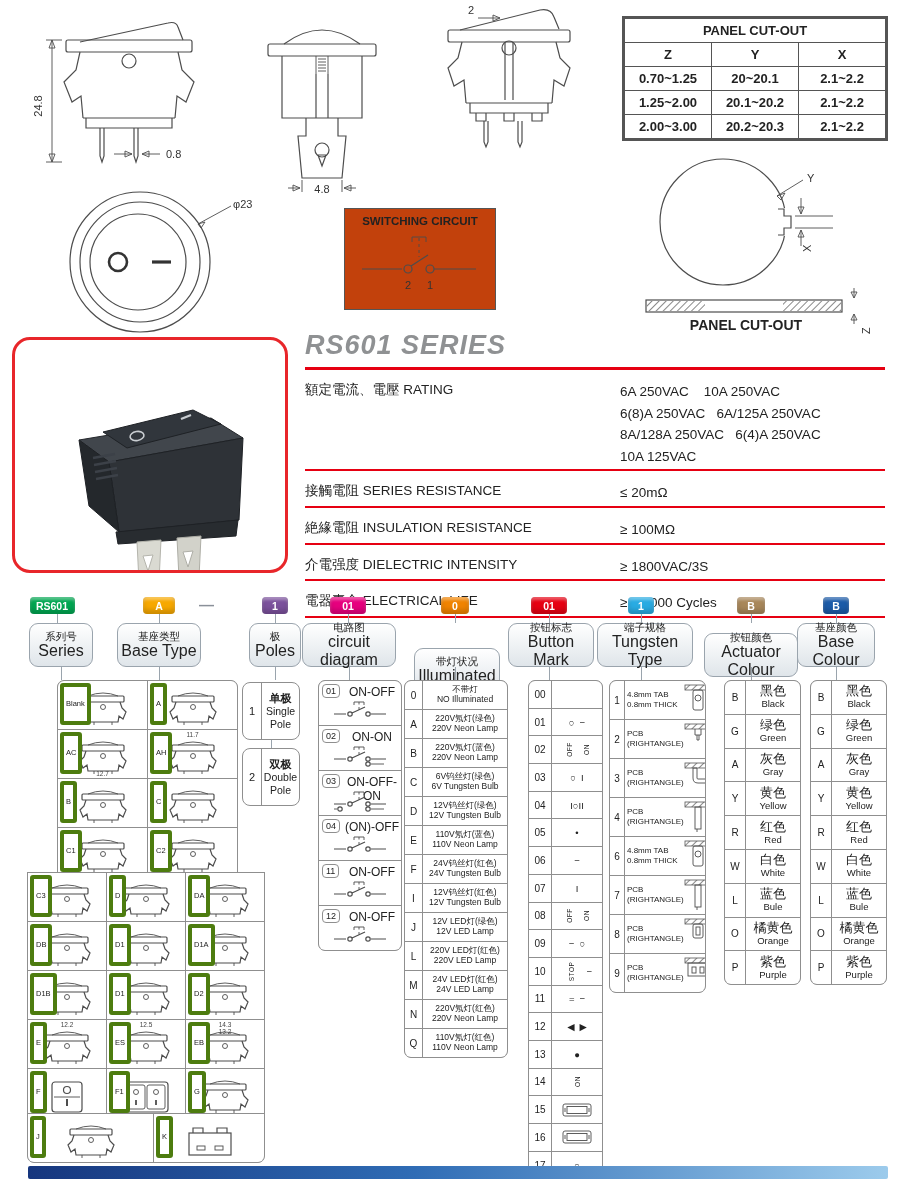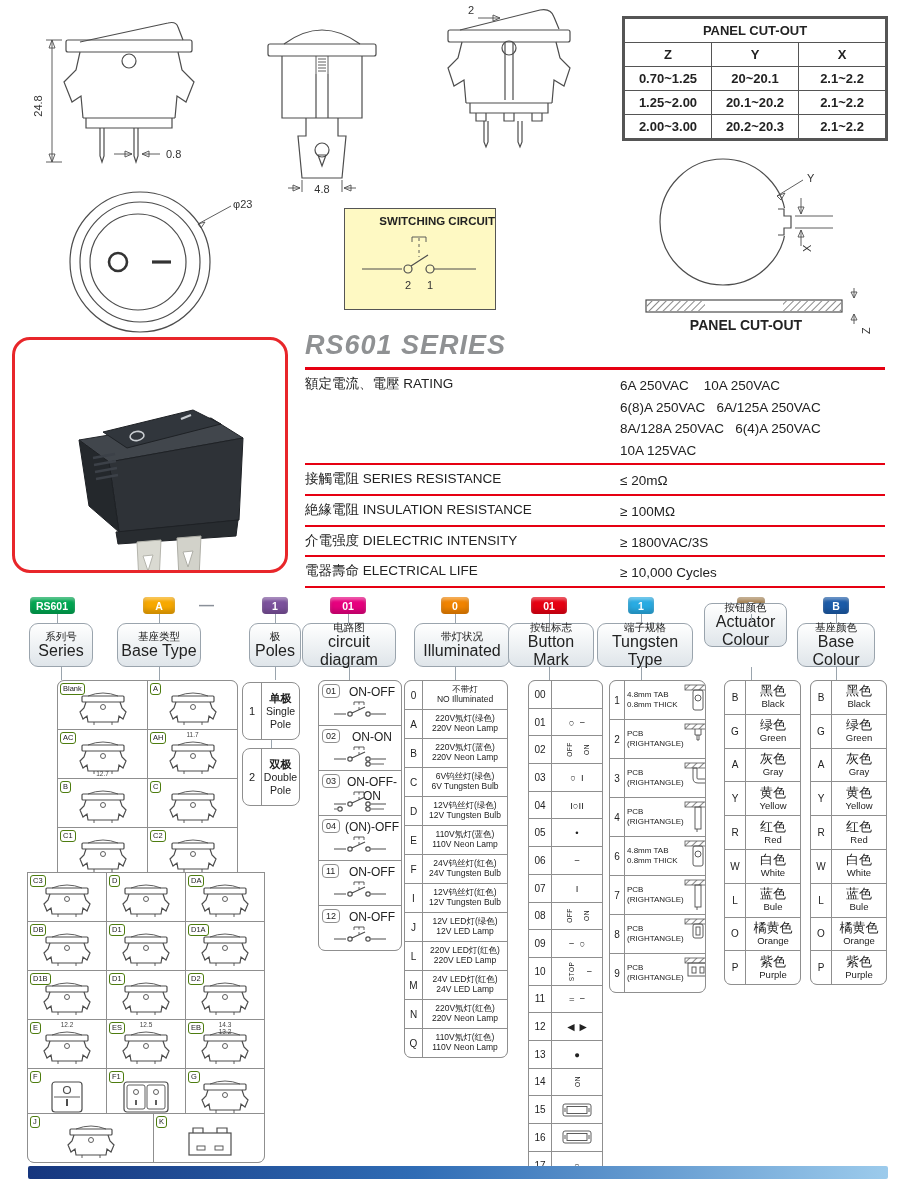--- a/index.html
+++ b/index.html
@@ -13,21 +13,21 @@
   .dimtxt{font-size:11px;fill:#333;font-family:"Liberation Sans",sans-serif}
   
   .pc-wrap{border:2px solid #555}
   .pc-table{border-collapse:collapse;width:100%;table-layout:fixed}
   .pc-table th,.pc-table td{border:1px solid #555;text-align:center;font-size:13px;
      font-weight:bold;height:24px;color:#222}
   .pc-title{font-size:13.5px}
   
   #series-title{font-size:27px;font-weight:bold;font-style:italic;color:#8f9193;letter-spacing:1px}
   #specs{border-top:3px solid #e60012;margin-top:6px}
-  .spec-row{display:flex;border-bottom:2px solid #e60012;padding:5px 0 2px 0}
+  .spec-row{display:flex;border-bottom:2px solid #e60012;padding:11px 0 2px 0}
   .spec-label{width:315px;font-size:13.5px;color:#222}
   .spec-value{flex:1;font-size:13.5px;white-space:pre-line;line-height:1.6}
   
   .badge{position:absolute;height:17px;border-radius:4px;color:#fff;font-weight:bold;
      font-size:10.5px;display:flex;align-items:center;justify-content:center;
      box-shadow:inset 0 -4px 5px rgba(0,0,0,.18), inset 0 3px 3px rgba(255,255,255,.35)}
   .fieldbox{position:absolute;height:44px;border:1px solid #9aa4ad;border-radius:9px;
      background:linear-gradient(#ffffff,#dfe5ea);display:flex;flex-direction:column;
      align-items:center;justify-content:center;text-align:center;line-height:1.15}
   .fieldbox .cn{font-size:10.5px;font-weight:normal;color:#222}
@@ -62,29 +62,29 @@
   .bm-mark{background:#fff;display:flex;align-items:center;justify-content:center;gap:5px;font-size:9.5px}
   .rot{display:inline-block;transform:rotate(-90deg);font-size:6.5px;letter-spacing:0.5px}
   
   .term-txt{flex:1;display:flex;flex-direction:column;justify-content:center;padding-left:2px;line-height:1.3}
   .term-txt div{font-size:8px}
   .term-ic{width:30px;display:flex;align-items:center;justify-content:center}
   
   .col-cn{font-size:13px}
   .col-en{font-size:9.5px}
   
-  .bt-chip{position:absolute;top:2px;left:2px;border:1px solid #4d7c0f;border-radius:3px;
-     font-size:7.5px;padding:0 2px;line-height:10px;background:#fff;z-index:2}
+  .bt-chip{position:absolute;top:2px;left:2px;border:4px solid #4d7c0f;border-radius:3px;
+     font-size:7.5px;padding:12px 2px;line-height:10px;background:#fff;z-index:2}
   .bt-dim{position:absolute;top:1px;left:0;right:0;text-align:center;font-size:6.5px;color:#444;line-height:1.1}
   .bt-dimb{position:absolute;bottom:1px;left:0;right:0;text-align:center;font-size:6.5px;color:#444}
   .bt-cell{background:#fff;position:relative;display:flex;align-items:flex-end;justify-content:center;padding-bottom:3px}
   
   #photo-box{border:3px solid #e8262a;border-radius:18px;background:#fff}
   
-  #sc-box{border:1.5px solid #555;background:#fef9c3;text-align:right}
+  #sc-box{border:1.5px solid #555;background:#c2410c;text-align:center}
   #sc-title{font-size:11.5px;font-weight:bold;margin-top:6px;color:#222}
   
   #bottom-bar{background:linear-gradient(to right,#16367e,#2f6cb5 45%,#9ccbec);border-radius:2px}
 </style>
 </head>
 <body>
 
 <div id="page">
 
   <svg width="0" height="0" style="position:absolute">
@@ -286,42 +286,42 @@
       <div class="conn" style="left: 275px; top: 614px; height: 9px;"></div>
       <div class="conn" style="left: 275px; top: 667px; height: 13px;"></div>
       <div class="abs badge" style="left: 330px; top: 597px; width: 36px; background: rgb(230, 0, 126);">01</div>
       <div class="fieldbox" style="left: 302px; top: 623px; width: 94px;">
         <div class="cn">电路图</div>
         <div class="en">circuit diagram</div>
       </div>
       <div class="conn" style="left: 348px; top: 614px; height: 9px;"></div>
       <div class="conn" style="left: 349px; top: 667px; height: 13px;"></div>
       <div class="abs badge" style="left: 441px; top: 597px; width: 28px; background: rgb(240, 131, 0);">0</div>
-      <div class="fieldbox" style="left: 414px; top: 623px; width: 96px;">
+      <div class="fieldbox" style="left: 414px; top: 648px; width: 86px;">
         <div class="cn">带灯状况</div>
         <div class="en">Illuminated</div>
       </div>
       <div class="conn" style="left: 455px; top: 614px; height: 9px;"></div>
       <div class="conn" style="left: 455px; top: 667px; height: 13px;"></div>
       <div class="abs badge" style="left: 531px; top: 597px; width: 36px; background: rgb(230, 0, 18);">01</div>
       <div class="fieldbox" style="left: 508px; top: 623px; width: 86px;">
         <div class="cn">按钮标志</div>
         <div class="en">Button Mark</div>
       </div>
       <div class="conn" style="left: 549px; top: 614px; height: 9px;"></div>
       <div class="conn" style="left: 549px; top: 667px; height: 13px;"></div>
       <div class="abs badge" style="left: 628px; top: 597px; width: 26px; background: rgb(41, 171, 226);">1</div>
       <div class="fieldbox" style="left: 597px; top: 623px; width: 96px;">
         <div class="cn">端子规格</div>
         <div class="en">Tungsten Type</div>
       </div>
       <div class="conn" style="left: 641px; top: 614px; height: 9px;"></div>
       <div class="conn" style="left: 641px; top: 667px; height: 13px;"></div>
       <div class="abs badge" style="left: 737px; top: 597px; width: 28px; background: rgb(168, 135, 90);">B</div>
-      <div class="fieldbox" style="left: 704px; top: 603px; width: 83px; border-radius: 8px;">
+      <div class="fieldbox" style="left: 704px; top: 633px; width: 94px;">
         <div class="cn">按钮颜色</div>
         <div class="en">Actuator Colour</div>
       </div>
       <div class="conn" style="left: 751px; top: 614px; height: 9px;"></div>
       <div class="conn" style="left: 751px; top: 667px; height: 13px;"></div>
       <div class="abs badge" style="left: 823px; top: 597px; width: 26px; background: rgb(28, 91, 168);">B</div>
       <div class="fieldbox" style="left: 797px; top: 623px; width: 78px;">
         <div class="cn">基座颜色</div>
         <div class="en">Base Colour</div>
       </div>

